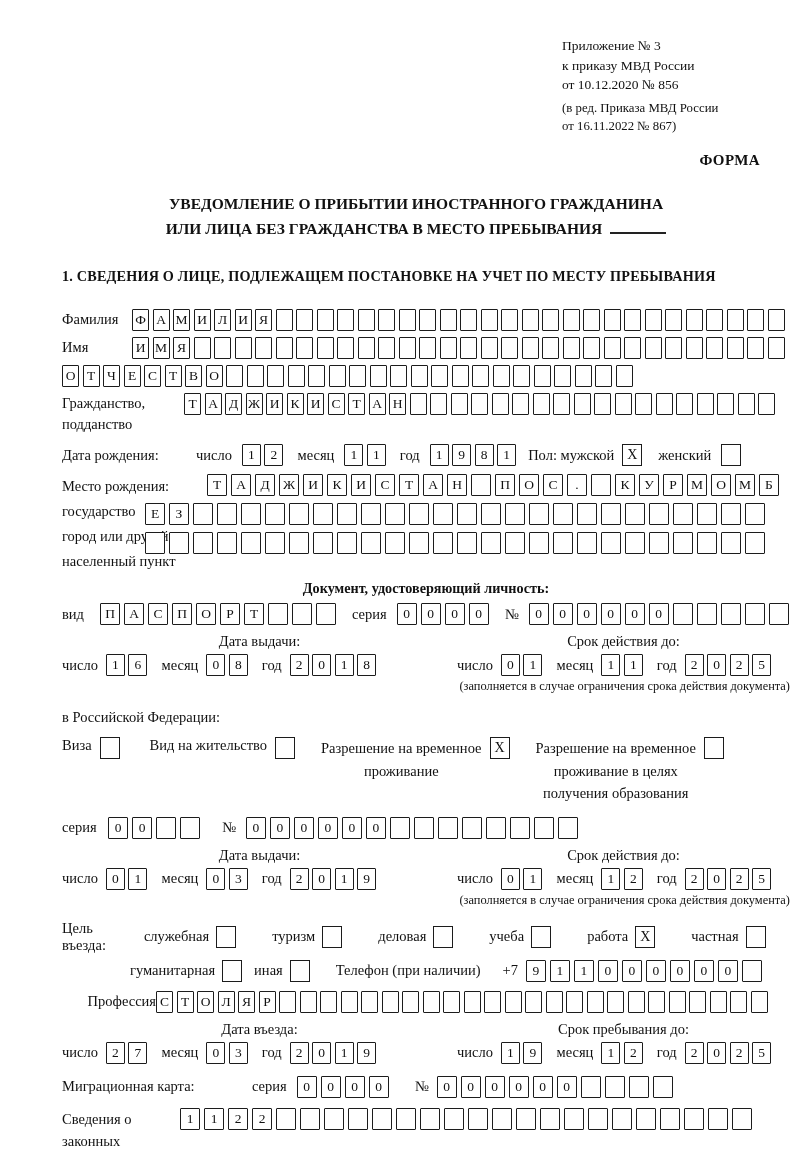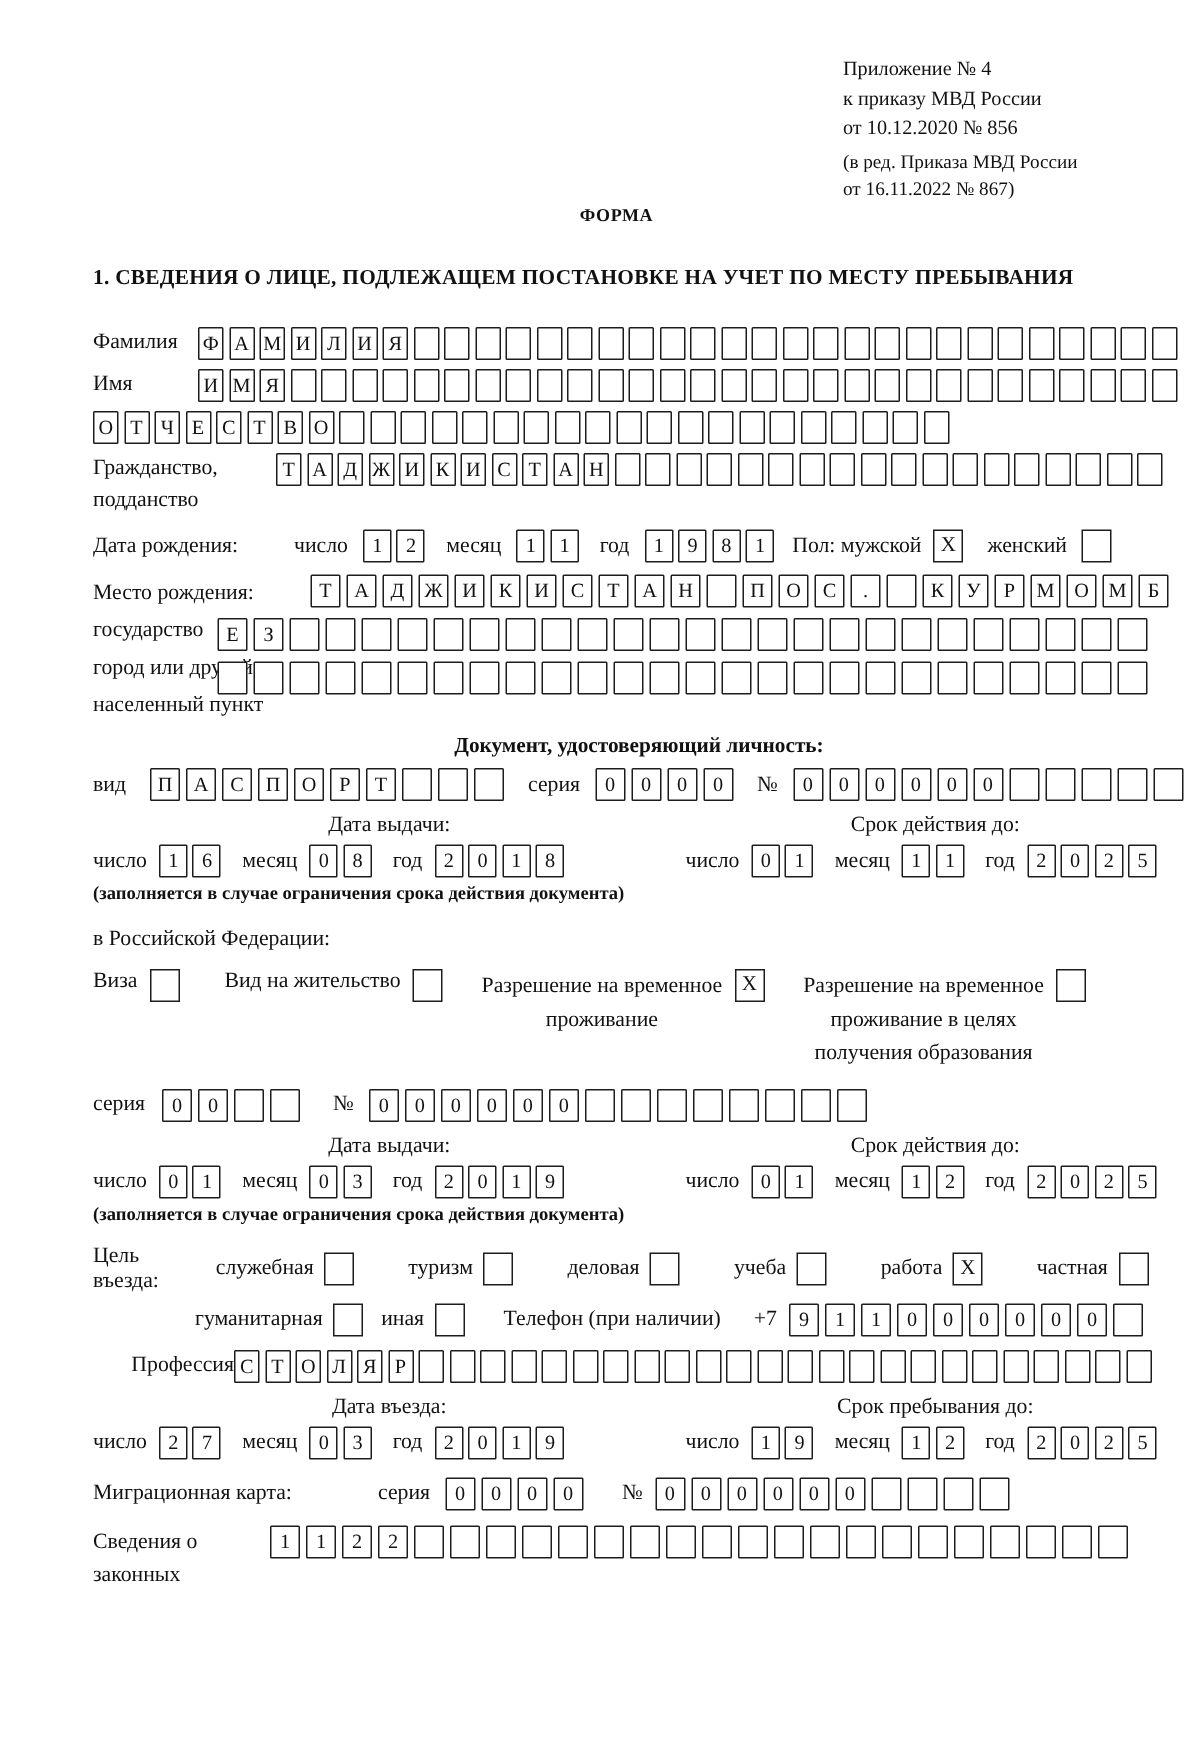--- a/index.html
+++ b/index.html
@@ -2,21 +2,21 @@
 <html><head>
 <meta charset="utf-8">
 <style>
   html,body{margin:0;padding:0;background:#fff;}
   body{width:800px;height:1163px;overflow:hidden;font-family:"Liberation Serif",serif;color:#111;}
   .page{position:relative;width:800px;height:1163px;box-sizing:border-box;padding:36px 10px 0 62px;}
 
   
   .appendix{margin-left:500px;font-size:13.5px;line-height:1.45;}
   .appendix .amend{margin-top:5px;font-size:12.8px;line-height:1.4;}
-  .forma{padding-right:30px;text-align:center;font-weight:bold;font-size:12px;letter-spacing:.4px;}
+  .forma{margin-top:16px;padding-right:30px;text-align:right;font-weight:bold;font-size:15px;letter-spacing:.4px;}
 
   .title{margin-top:22px;margin-left:-20px;text-align:center;font-weight:bold;font-size:15.5px;line-height:1.65;}
   .blank-line{display:inline-block;width:56px;border-bottom:2px solid #222;height:.9em;margin-left:8px;}
 
   .sec-heading{margin-top:26px;font-weight:bold;font-size:14.2px;letter-spacing:.2px;}
 
   
   .frow{display:flex;align-items:center;margin-top:6px;font-size:14.5px;}
   .frow.top{align-items:flex-start;}
   .lbl{flex:0 0 auto;}
@@ -51,21 +51,21 @@
   .r-vid .mid{margin:0 10px 0 16px;}
 
   .duo{margin-top:8px;font-size:14.5px;}
   .duo-cols{display:flex;}
   .duo-left{width:395px;}
   .duo-right{flex:1;}
   .duo-head{text-align:center;margin-bottom:4px;}
   .dgroup{display:flex;align-items:center;}
   .dgroup .sm{margin-right:8px;}
   .dgroup .sm2{margin-left:14px;margin-right:8px;}
-  .duo-note{margin-top:3px;font-size:12.4px;font-weight:bold;}
+  .duo-note{margin-top:3px;text-align:right;font-size:12.4px;}
 
   .para{margin-top:12px;font-size:14.5px;line-height:1.6;}
 
   .permits{display:flex;align-items:flex-start;margin-top:8px;font-size:14.5px;}
   .permits .box{margin-left:8px;}
   .permits .g1{margin-left:30px;}
   .permits .pcenter{text-align:center;line-height:1.55;margin-left:26px;}
 
   .r-ser2 .lbl{width:46px;}
   .r-ser2 .mid{margin:0 10px 0 22px;}
@@ -86,31 +86,35 @@
   .reps{display:flex;align-items:flex-start;margin-top:10px;font-size:14.5px;}
   .reps .lblcol{flex:0 0 118px;line-height:22.4px;}
   .reps .cellcol>.cells{margin-bottom:9px;}
 </style>
 </head>
 <body>
 
 <div class="page">
 
   <div class="appendix">
-    <div>Приложение № 4</div>
+    <div>Приложение № 3</div>
     <div>к приказу МВД России</div>
     <div>от 10.12.2020 № 856</div>
     <div class="amend">
       <div>(в ред. Приказа МВД России</div>
       <div>от 16.11.2022 № 867)</div>
     </div>
   </div>
 
   <div class="forma">ФОРМА</div>
 
+  <div class="title">
+    <div>УВЕДОМЛЕНИЕ О ПРИБЫТИИ ИНОСТРАННОГО ГРАЖДАНИНА</div>
+    <div><span>ИЛИ ЛИЦА БЕЗ ГРАЖДАНСТВА В МЕСТО ПРЕБЫВАНИЯ</span><span class="blank-line"></span></div>
+  </div>
 
   <div class="sec-heading">1. СВЕДЕНИЯ О ЛИЦЕ, ПОДЛЕЖАЩЕМ ПОСТАНОВКЕ НА УЧЕТ ПО МЕСТУ ПРЕБЫВАНИЯ</div>
 
   <div class="frow r-surname" style="margin-top:24px;">
     <span class="lbl">Фамилия</span>
     <span class="cells">
         <span class="cell">Ф</span>
         <span class="cell">А</span>
         <span class="cell">М</span>
         <span class="cell">И</span>

